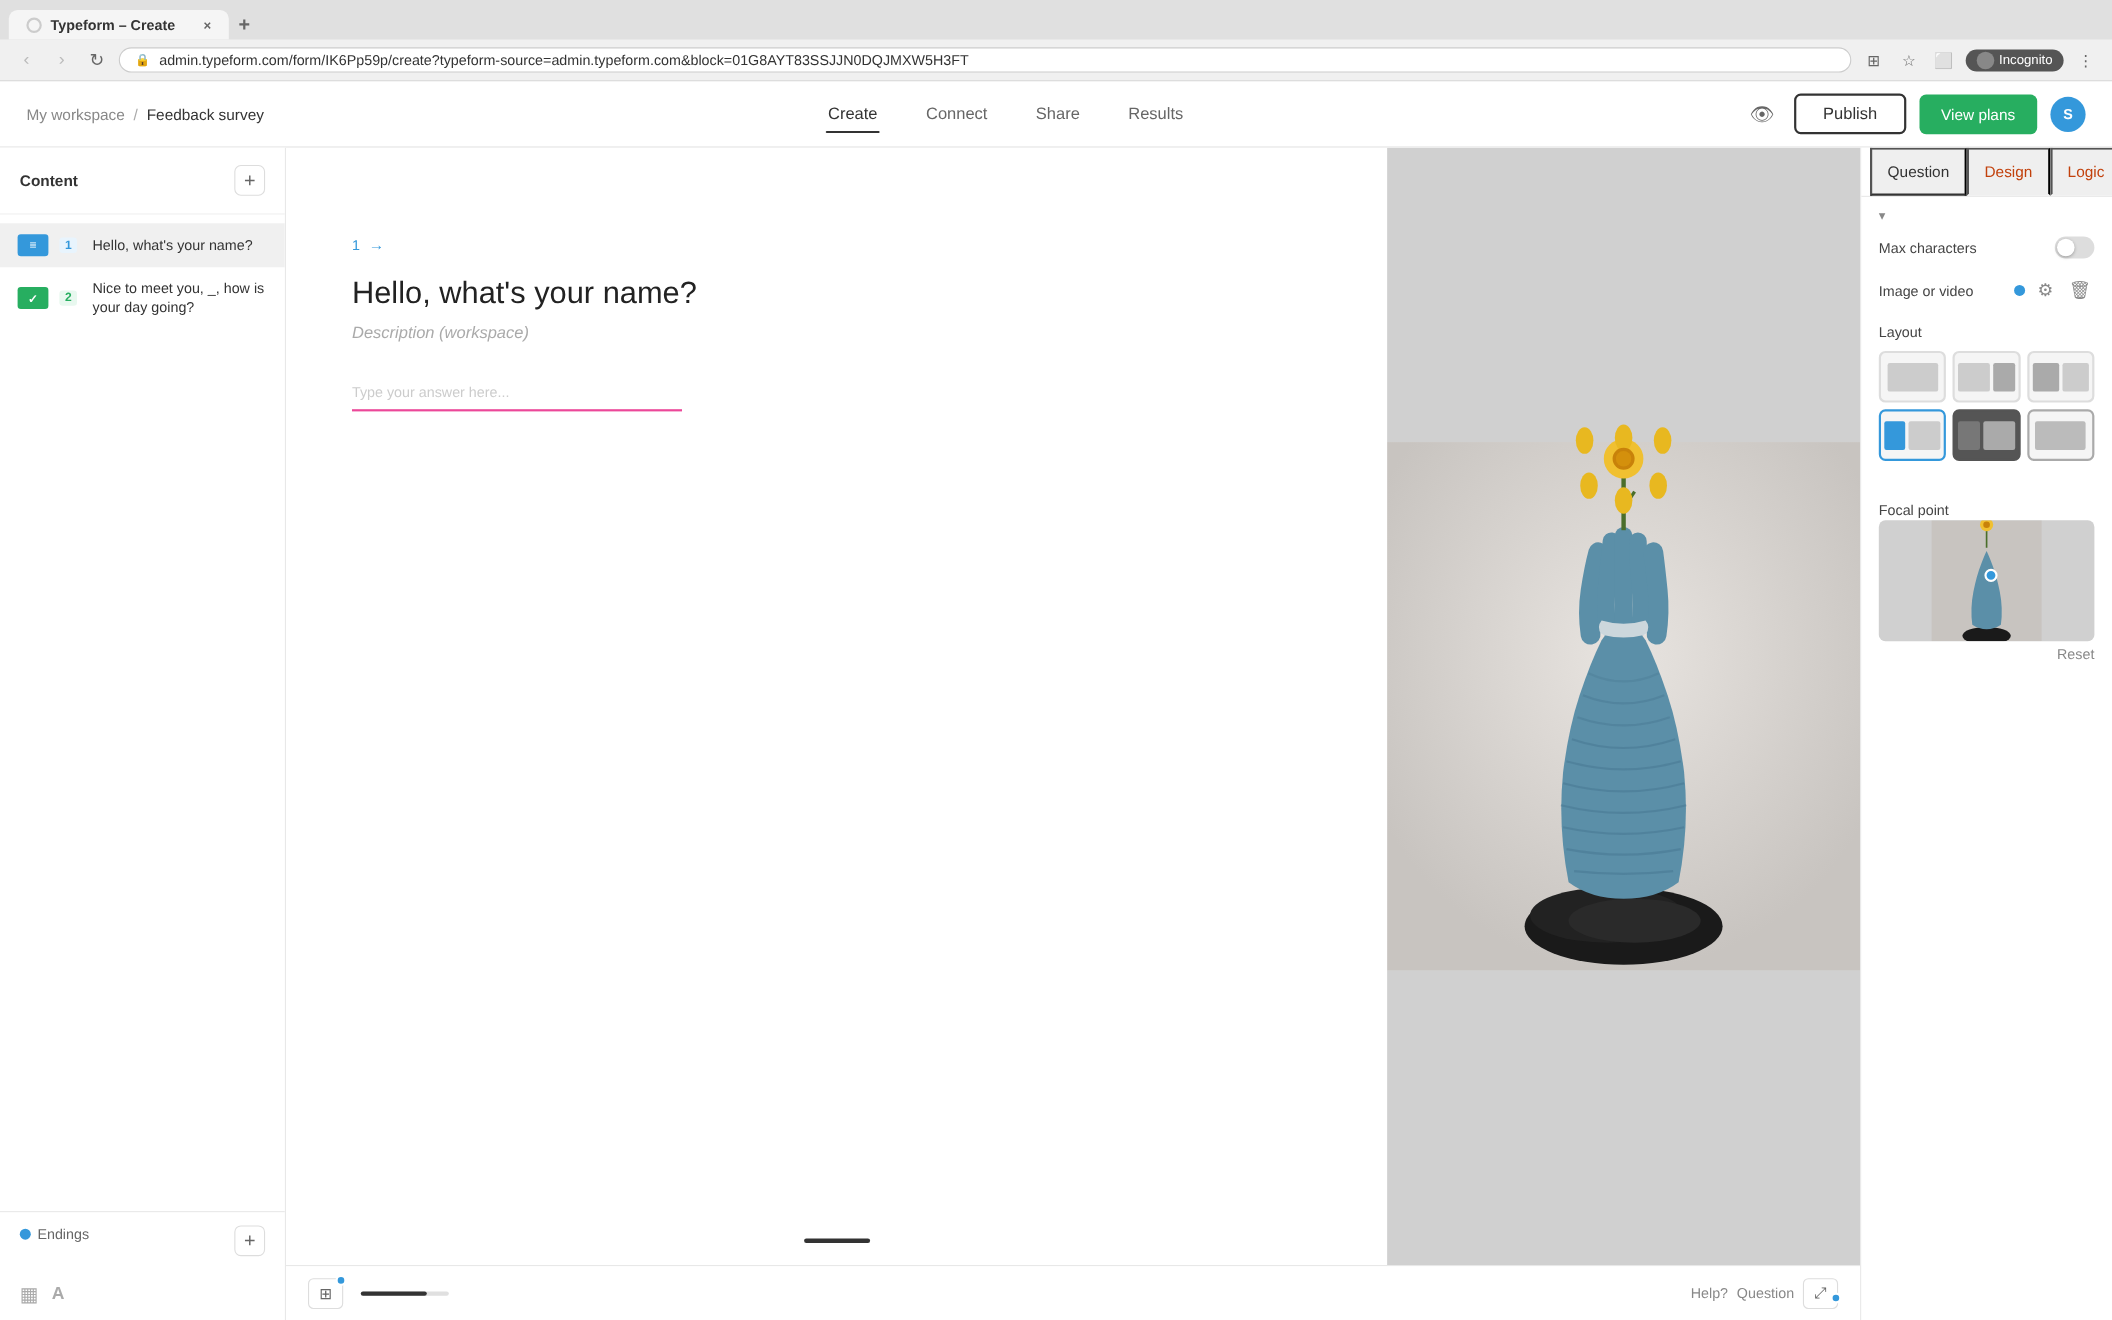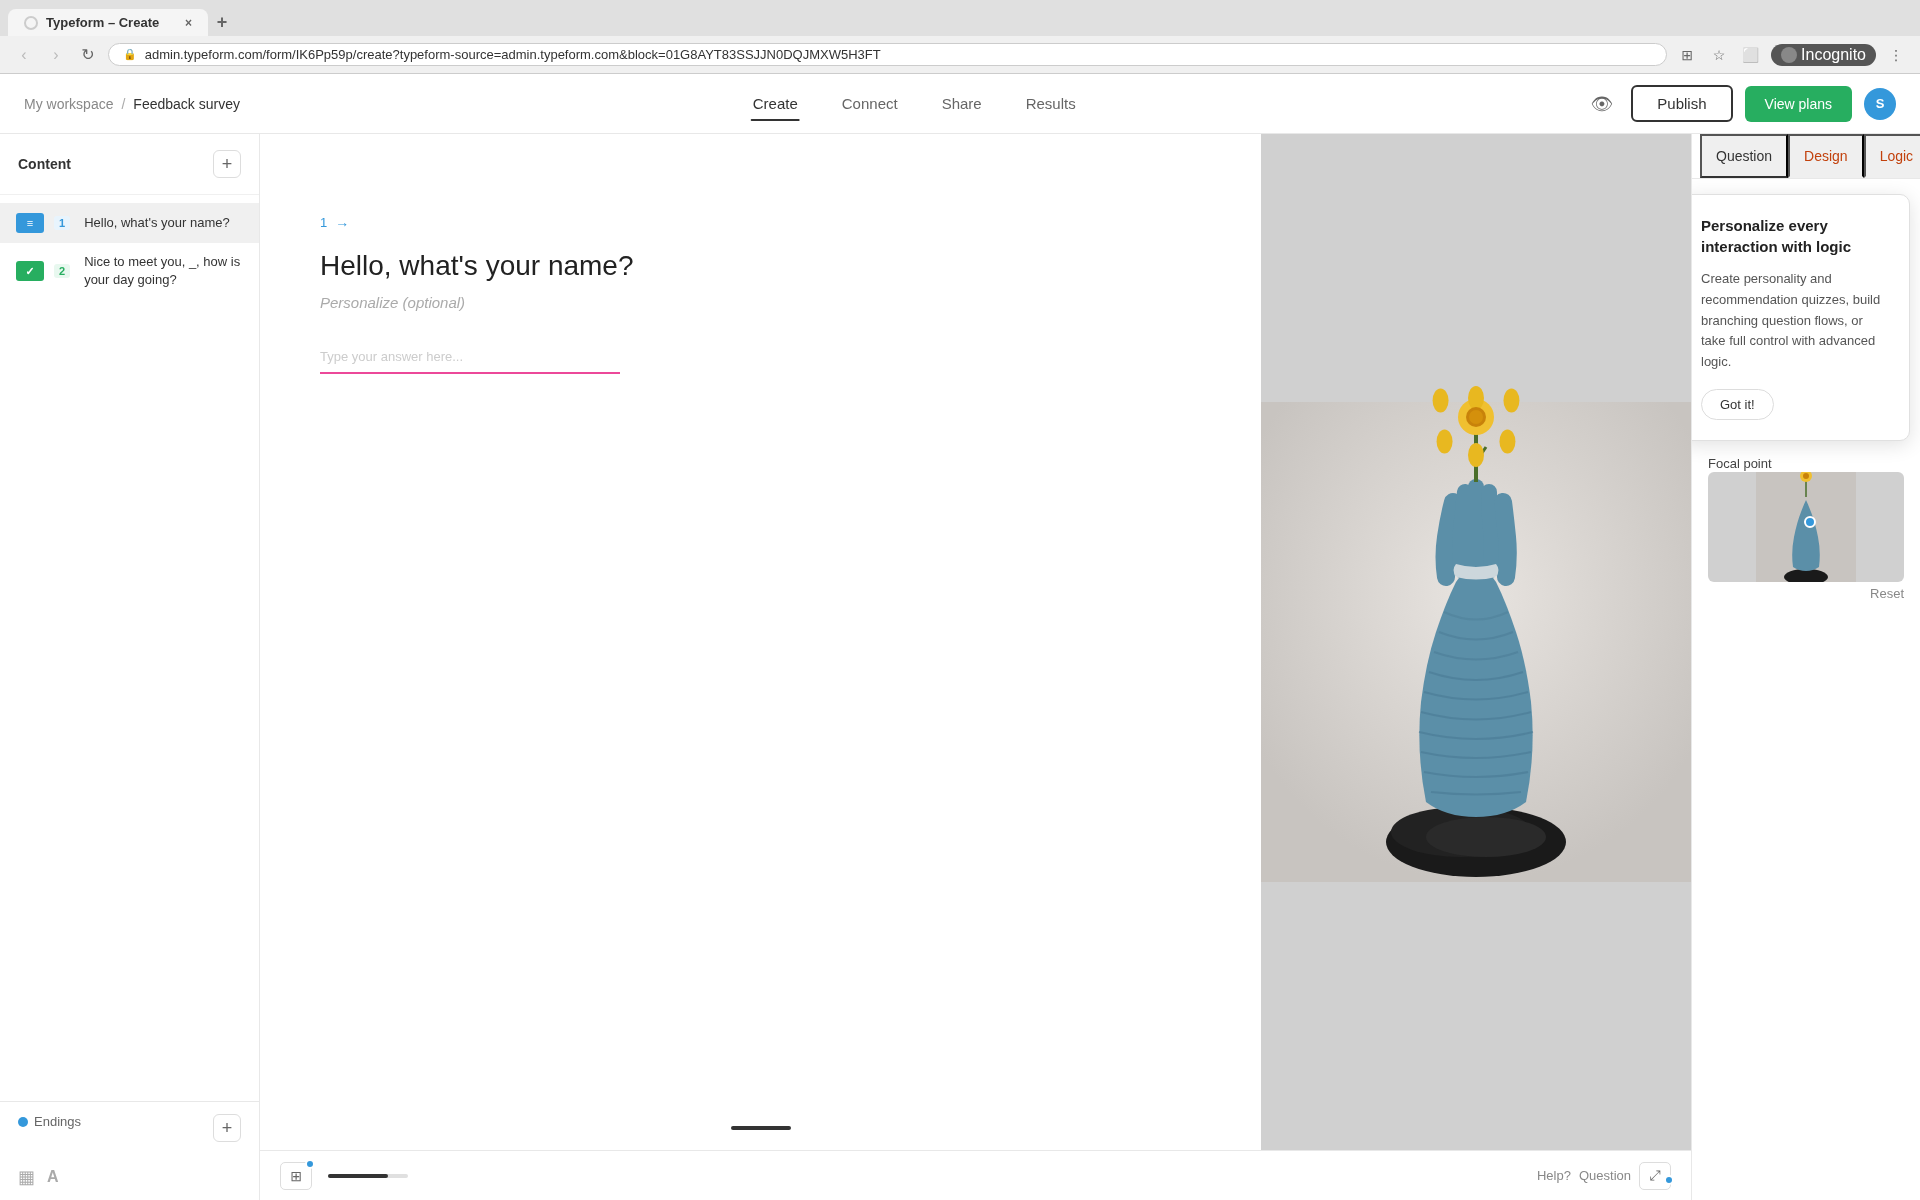--- a/index.html
+++ b/index.html
@@ -12,21 +12,21 @@
     .browser-tab .tab-spinner { width: 14px; height: 14px; border-radius: 50%; border: 2px solid #ccc; }
     .browser-tab .tab-close { margin-left: auto; color: #666; cursor: pointer; font-size: 12px; }
     .browser-tab-new { width: 28px; height: 28px; display: flex; align-items: center; justify-content: center; color: #666; cursor: pointer; font-size: 18px; }
     .browser-nav { display: flex; align-items: center; gap: 8px; padding: 6px 12px; height: 38px; background: #f0f0f0; }
     .nav-btn { width: 24px; height: 24px; display: flex; align-items: center; justify-content: center; color: #666; cursor: pointer; font-size: 16px; background: none; border: none; }
     .nav-btn:disabled { color: #bbb; }
     .address-bar { flex: 1; background: white; border: 1px solid #ccc; border-radius: 20px; padding: 3px 14px; font-size: 13px; color: #333; display: flex; align-items: center; gap: 8px; }
     .address-bar .lock-icon { color: #888; font-size: 11px; }
     .nav-icons { display: flex; gap: 8px; align-items: center; }
     .nav-icon-btn { width: 24px; height: 24px; display: flex; align-items: center; justify-content: center; color: #666; cursor: pointer; font-size: 14px; background: none; border: none; }
-    .incognito-badge { background: #555; color: white; border-radius: 12px; padding: 2px 10px; font-size: 16px; display: flex; align-items: center; gap: 4px; }
+    .incognito-badge { background: #555; color: white; border-radius: 12px; padding: 2px 10px; font-size: 12px; display: flex; gap: 4px; }
     .incognito-icon { width: 16px; height: 16px; border-radius: 50%; background: #888; }
 
     
     .app-header { background: white; height: 60px; display: flex; align-items: center; padding: 0 24px; border-bottom: 1px solid #e8e8e8; position: relative; z-index: 10; }
     .breadcrumb { display: flex; align-items: center; gap: 8px; font-size: 14px; color: #666; min-width: 220px; }
     .breadcrumb .workspace { color: #888; cursor: pointer; }
     .breadcrumb .separator { color: #aaa; }
     .breadcrumb .current { color: #333; font-weight: 500; }
     .header-nav { flex: 1; display: flex; justify-content: center; gap: 8px; }
     .header-nav-item { padding: 8px 18px; font-size: 15px; color: #666; cursor: pointer; position: relative; border: none; background: none; }
@@ -213,21 +213,21 @@
 
   <div class="canvas-area">
     <div class="canvas-container">
 
       <div class="form-preview">
         <div class="question-label">
           <span class="question-number">1</span>
           <span class="question-arrow">→</span>
         </div>
         <div class="question-title">Hello, what's your name?</div>
-        <div class="question-desc">Personalize (optional)</div>
+        <div class="question-desc">Description (workspace)</div>
         <input type="text" class="answer-input" placeholder="Type your answer here..." style="">
 
         <div style="position:absolute;bottom:20px;left:50%;transform:translateX(-50%)">
           <div class="scroll-indicator"></div>
         </div>
       </div>
 
       <div class="image-panel">
         
         <svg viewBox="0 0 430 480" xmlns="http://www.w3.org/2000/svg" width="430" height="100%">
@@ -307,25 +307,20 @@
   </div>
 
   <div class="right-panel">
     <div class="right-tabs">
       <button class="right-tab active">Question</button>
       <button class="right-tab">Design</button>
       <button class="right-tab">Logic</button>
 
     </div>
 
-    <div class="logic-tooltip">
-      <div class="tooltip-title">Personalize every interaction with logic</div>
-      <div class="tooltip-body">Create personality and recommendation quizzes, build branching question flows, or take full control with advanced logic.</div>
-      <button class="got-it-btn">Got it!</button>
-    </div>
 
     <div class="panel-content" style="padding-top:10px">
 
       <div class="panel-row" style="margin-bottom:12px">
         <div style="display:flex;align-items:center;justify-content:space-between;width:100%">
 
           <span class="chevron">▾</span>
         </div>
       </div>
 

